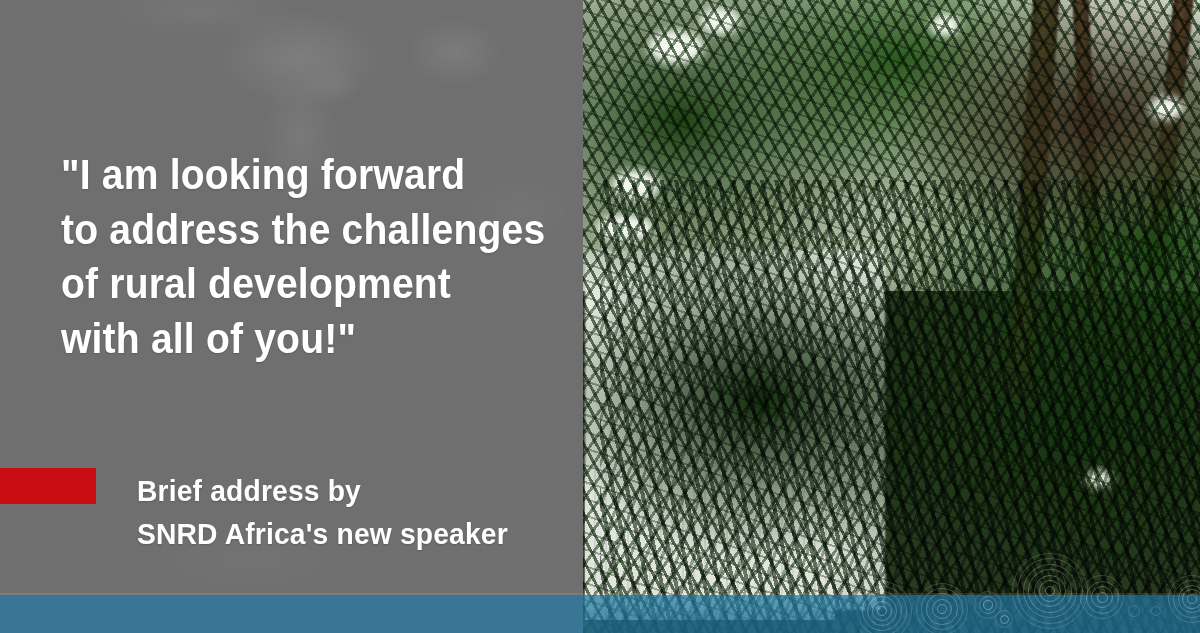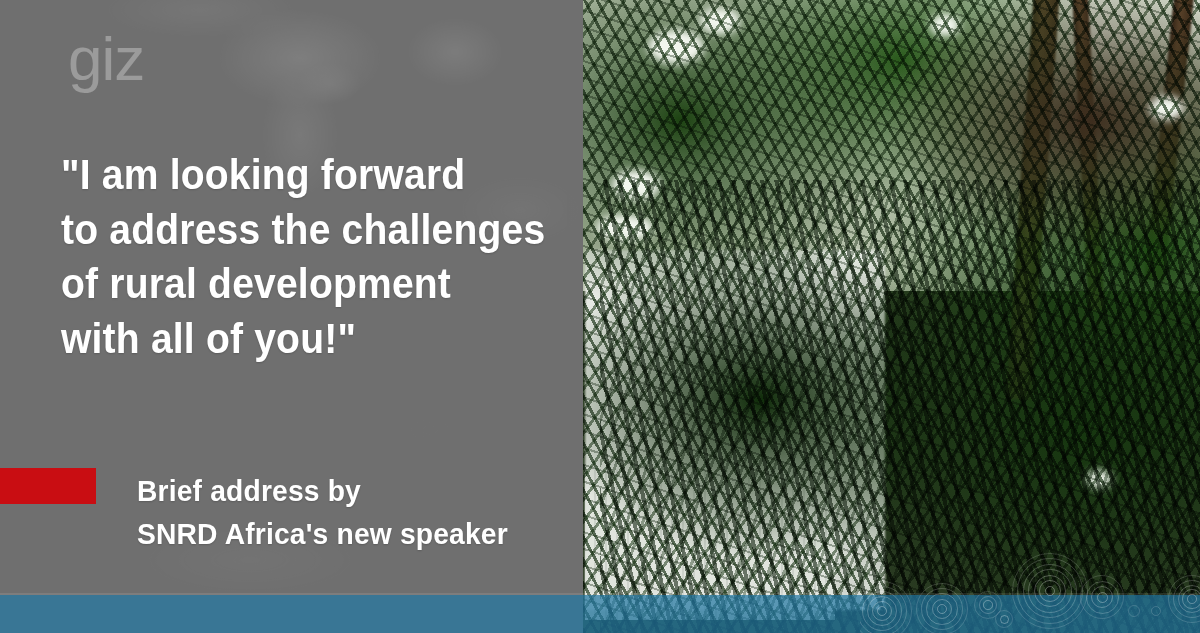--- a/index.html
+++ b/index.html
@@ -203,21 +203,20 @@
     
     
     
     
   </div>
 
   <div class="panel">
     <div class="panel-noise"></div>
     <div class="panel-edge"></div>
 
-    <div class="giz-logo">giz</div>
 
     <div class="quote">
       <div class="qline">"I am looking forward</div>
       <div class="qline">to address the challenges</div>
       <div class="qline">of rural development</div>
       <div class="qline">with all of you!"</div>
     </div>
 
     <div class="red-block"></div>
 

